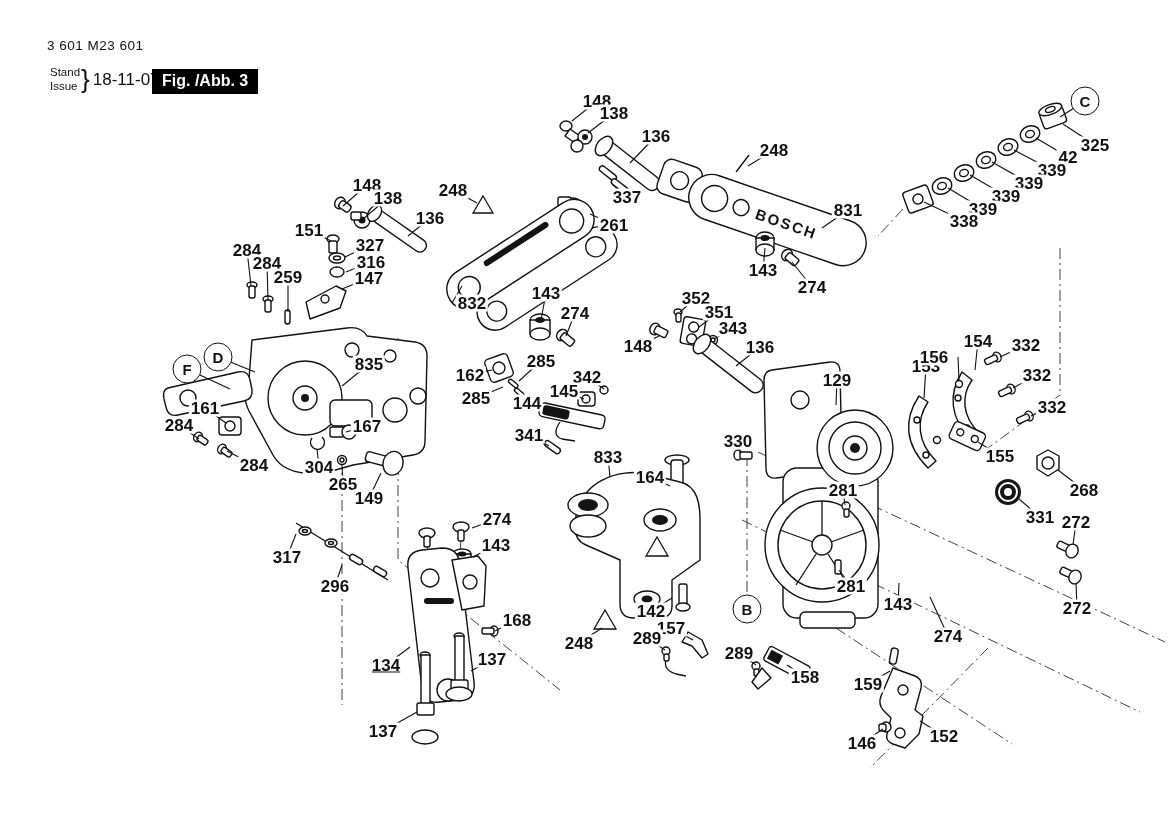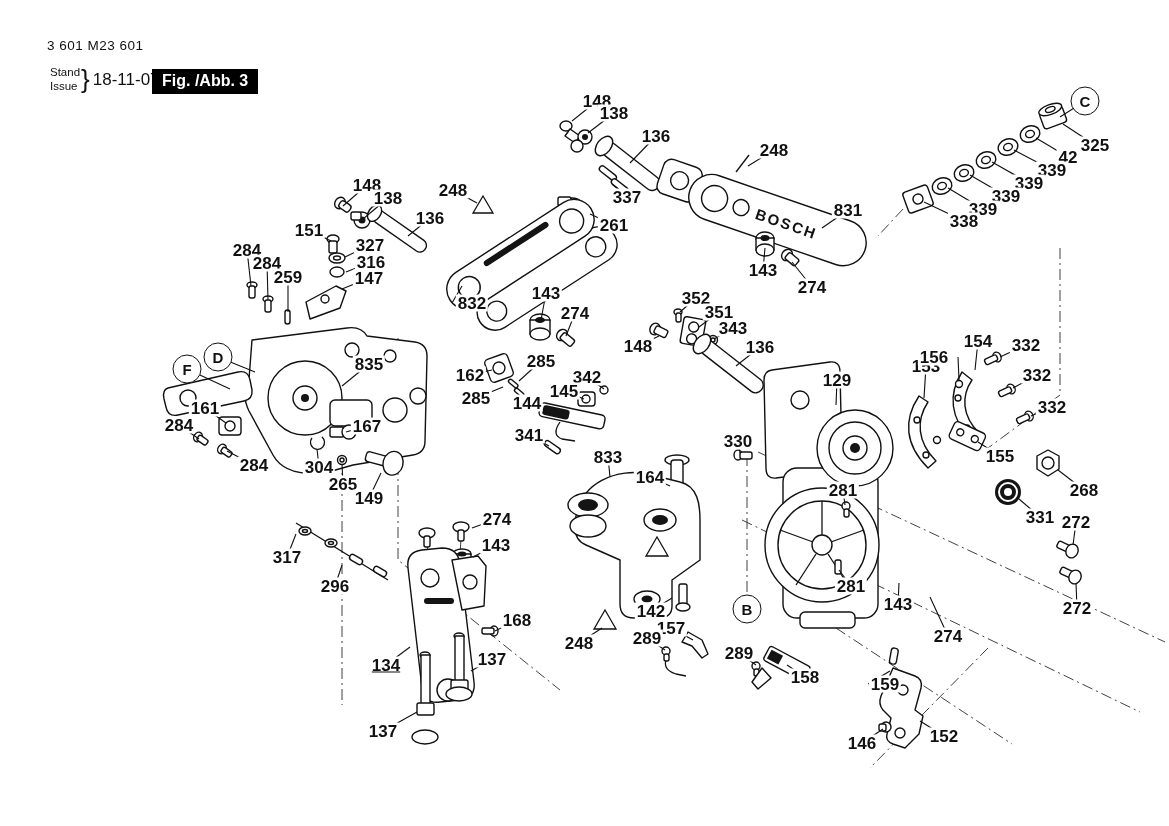--- a/index.html
+++ b/index.html
@@ -597,21 +597,21 @@
       <div class="plabel" style="left: 492px; top: 659px;">137</div>
       <div class="plabel" style="left: 383px; top: 731px;">137</div>
       <div class="plabel" style="left: 651px; top: 611px;">142</div>
       <div class="plabel" style="left: 579px; top: 643px;">248</div>
       <div class="plabel" style="left: 671px; top: 628px;">157</div>
       <div class="plabel" style="left: 647px; top: 638px;">289</div>
       <div class="plabel" style="left: 739px; top: 653px;">289</div>
       <div class="plabel" style="left: 805px; top: 677px;">158</div>
       <div class="plabel" style="left: 898px; top: 604px;">143</div>
       <div class="plabel" style="left: 948px; top: 636px;">274</div>
-      <div class="plabel" style="left: 868px; top: 684px; margin-left: 17px;">159</div>
+      <div class="plabel" style="left: 868px; top: 684px;">159</div>
       <div class="plabel" style="left: 862px; top: 743px;">146</div>
       <div class="plabel" style="left: 944px; top: 736px;">152</div>
       <div class="refc" style="left: 1085px; top: 101px;">C</div>
       <div class="refc" style="left: 218px; top: 357px;">D</div>
       <div class="refc" style="left: 187px; top: 369px;">F</div>
       <div class="refc" style="left: 747px; top: 609px;">B</div>
     </div>
 
 </div>
 

